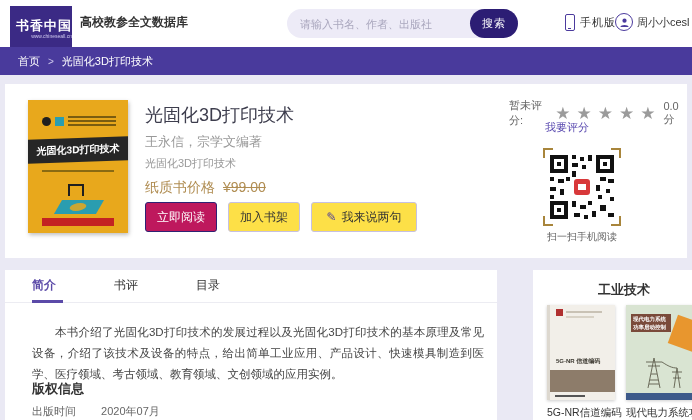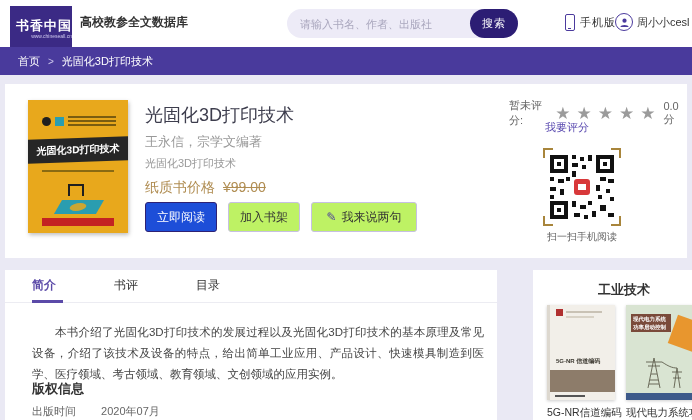--- a/index.html
+++ b/index.html
@@ -57,22 +57,22 @@
 
   .book-title { position:absolute; left:140px; top:19px; font-size:18px; color:#3d3d4d; }
   .book-author { position:absolute; left:140px; top:49px; font-size:13px; color:#999; }
   .book-series { position:absolute; left:140px; top:72px; font-size:11px; color:#999; }
   .price-row { position:absolute; left:140px; top:95px; font-size:14px; color:#b08d52;text-align:right; }
   .price-val { text-decoration:line-through; margin-left:8px; }
 
   .btn-row { position:absolute; left:140px; top:118px; display:flex; gap:11px; }
   .btn { height:30px; border-radius:3px; font-size:12px; display:flex; align-items:center; justify-content:center;
          cursor:pointer; font-family:inherit; }
-  .btn-primary { width:72px; background:#1d4ed8; color:#fff; border:1px solid #2e2173; }
-  .btn-outline { background:#bef264; border:1px solid #c6c0e2; color:#333; }
+  .btn-primary { width:72px; background:#be185d; color:#fff; border:1px solid #2e2173; }
+  .btn-outline { background:#fde047; border:1px solid #c6c0e2; color:#333; }
   .btn-shelf { width:72px; }
   .btn-comment { width:106px; gap:5px; }
   .pencil { color:#4b3a9d; font-size:12px; }
 
   .rating-row { position:absolute; left:504px; top:14px; display:flex; align-items:center; gap:4px; }
   .rating-label { font-size:11px; color:#666; }
   .star { color:#9b9b9b; font-size:17px; line-height:17px; cursor:pointer; letter-spacing:2px; }
   .rating-score { font-size:11px; color:#666; margin-left:2px; }
   .rate-link { position:absolute; left:540px; top:36px; font-size:11px; color:#5a4ab0; cursor:pointer; }
 

